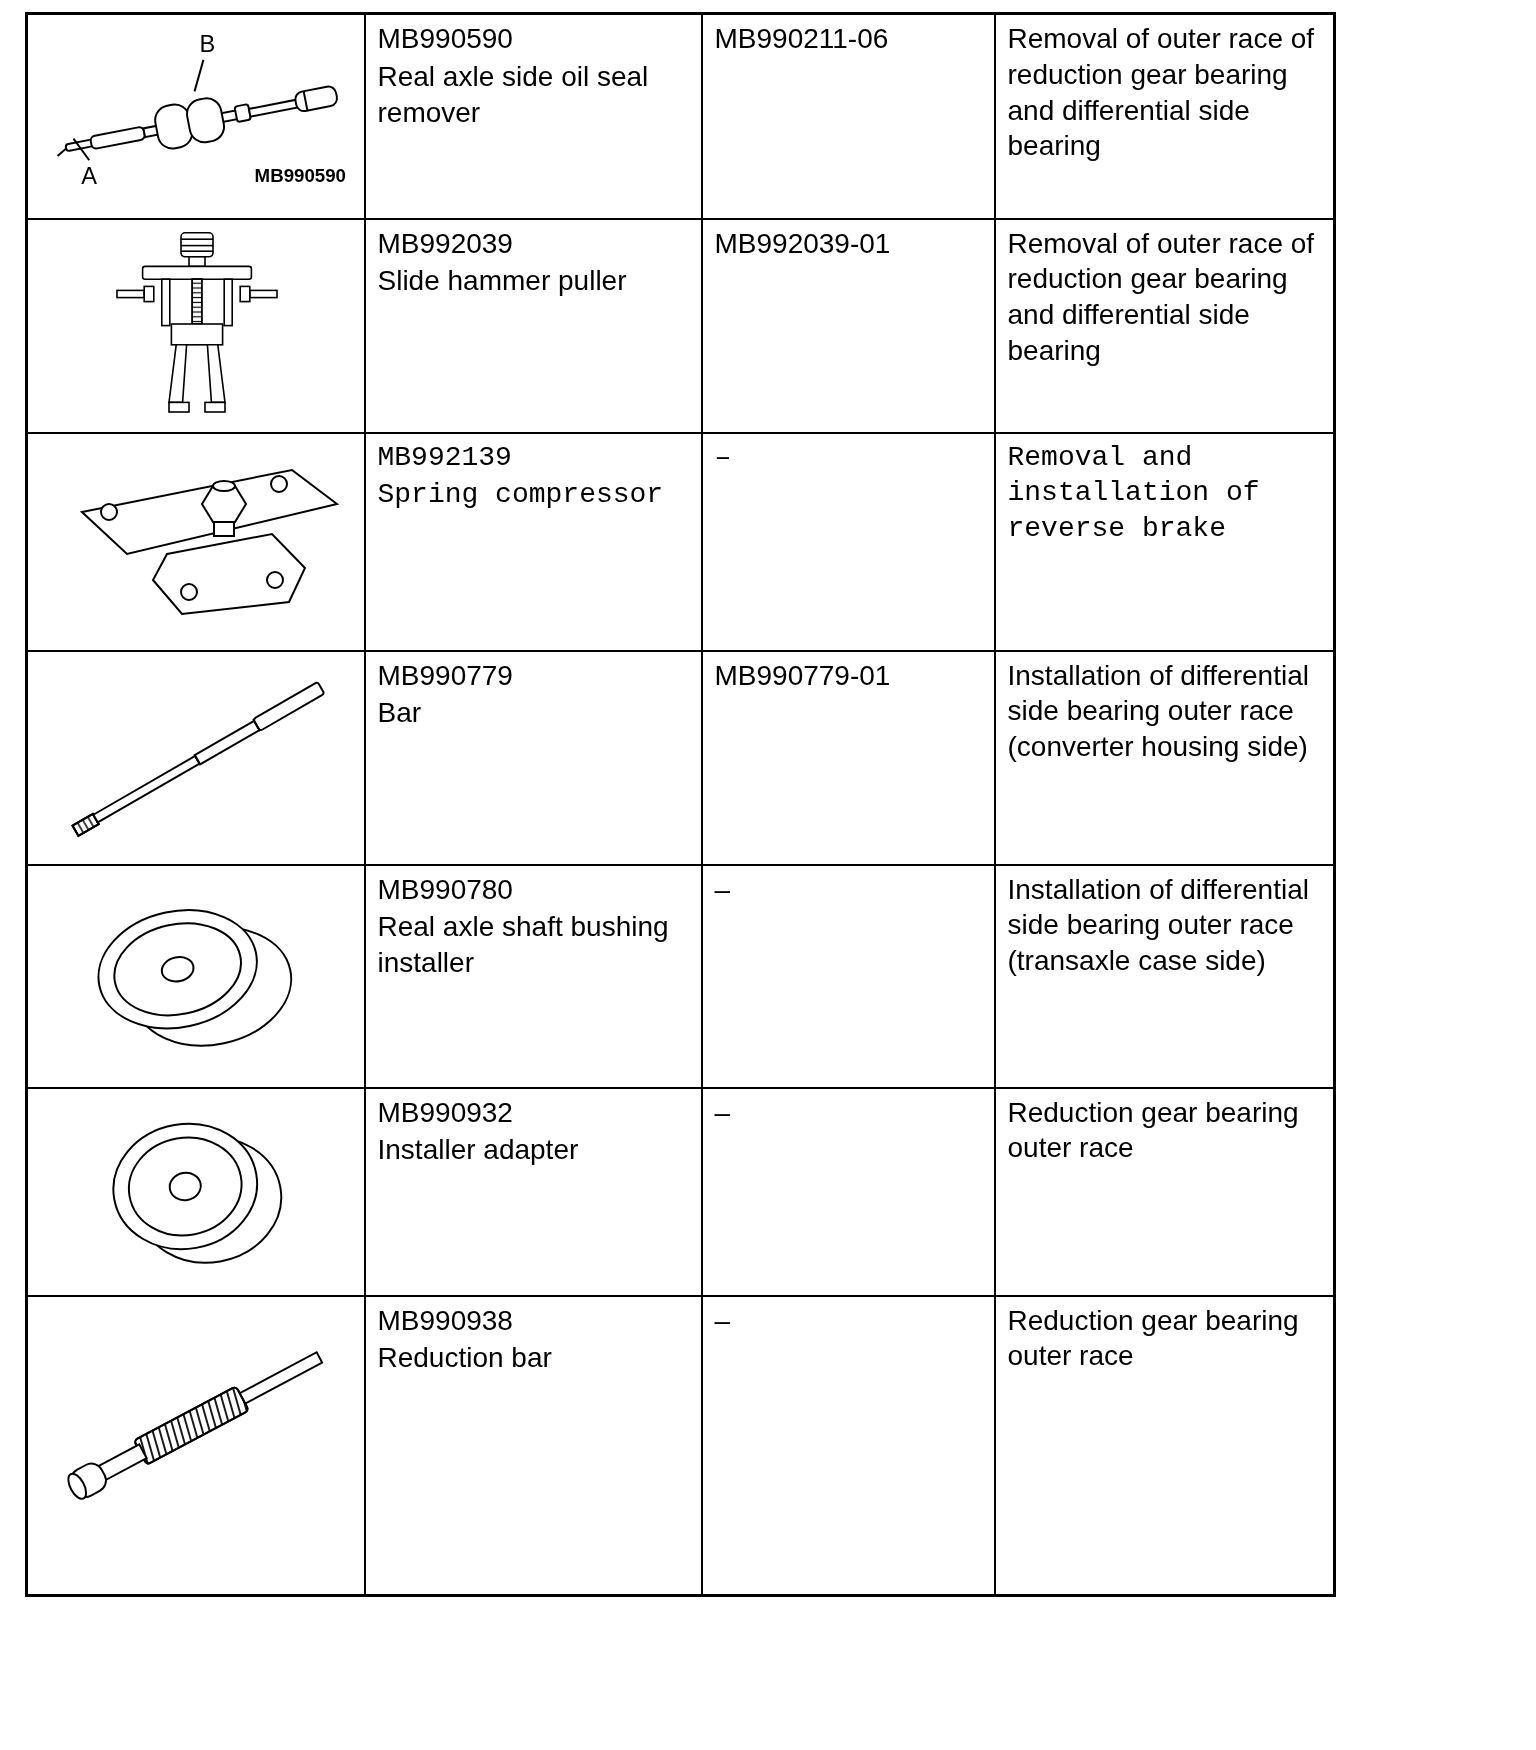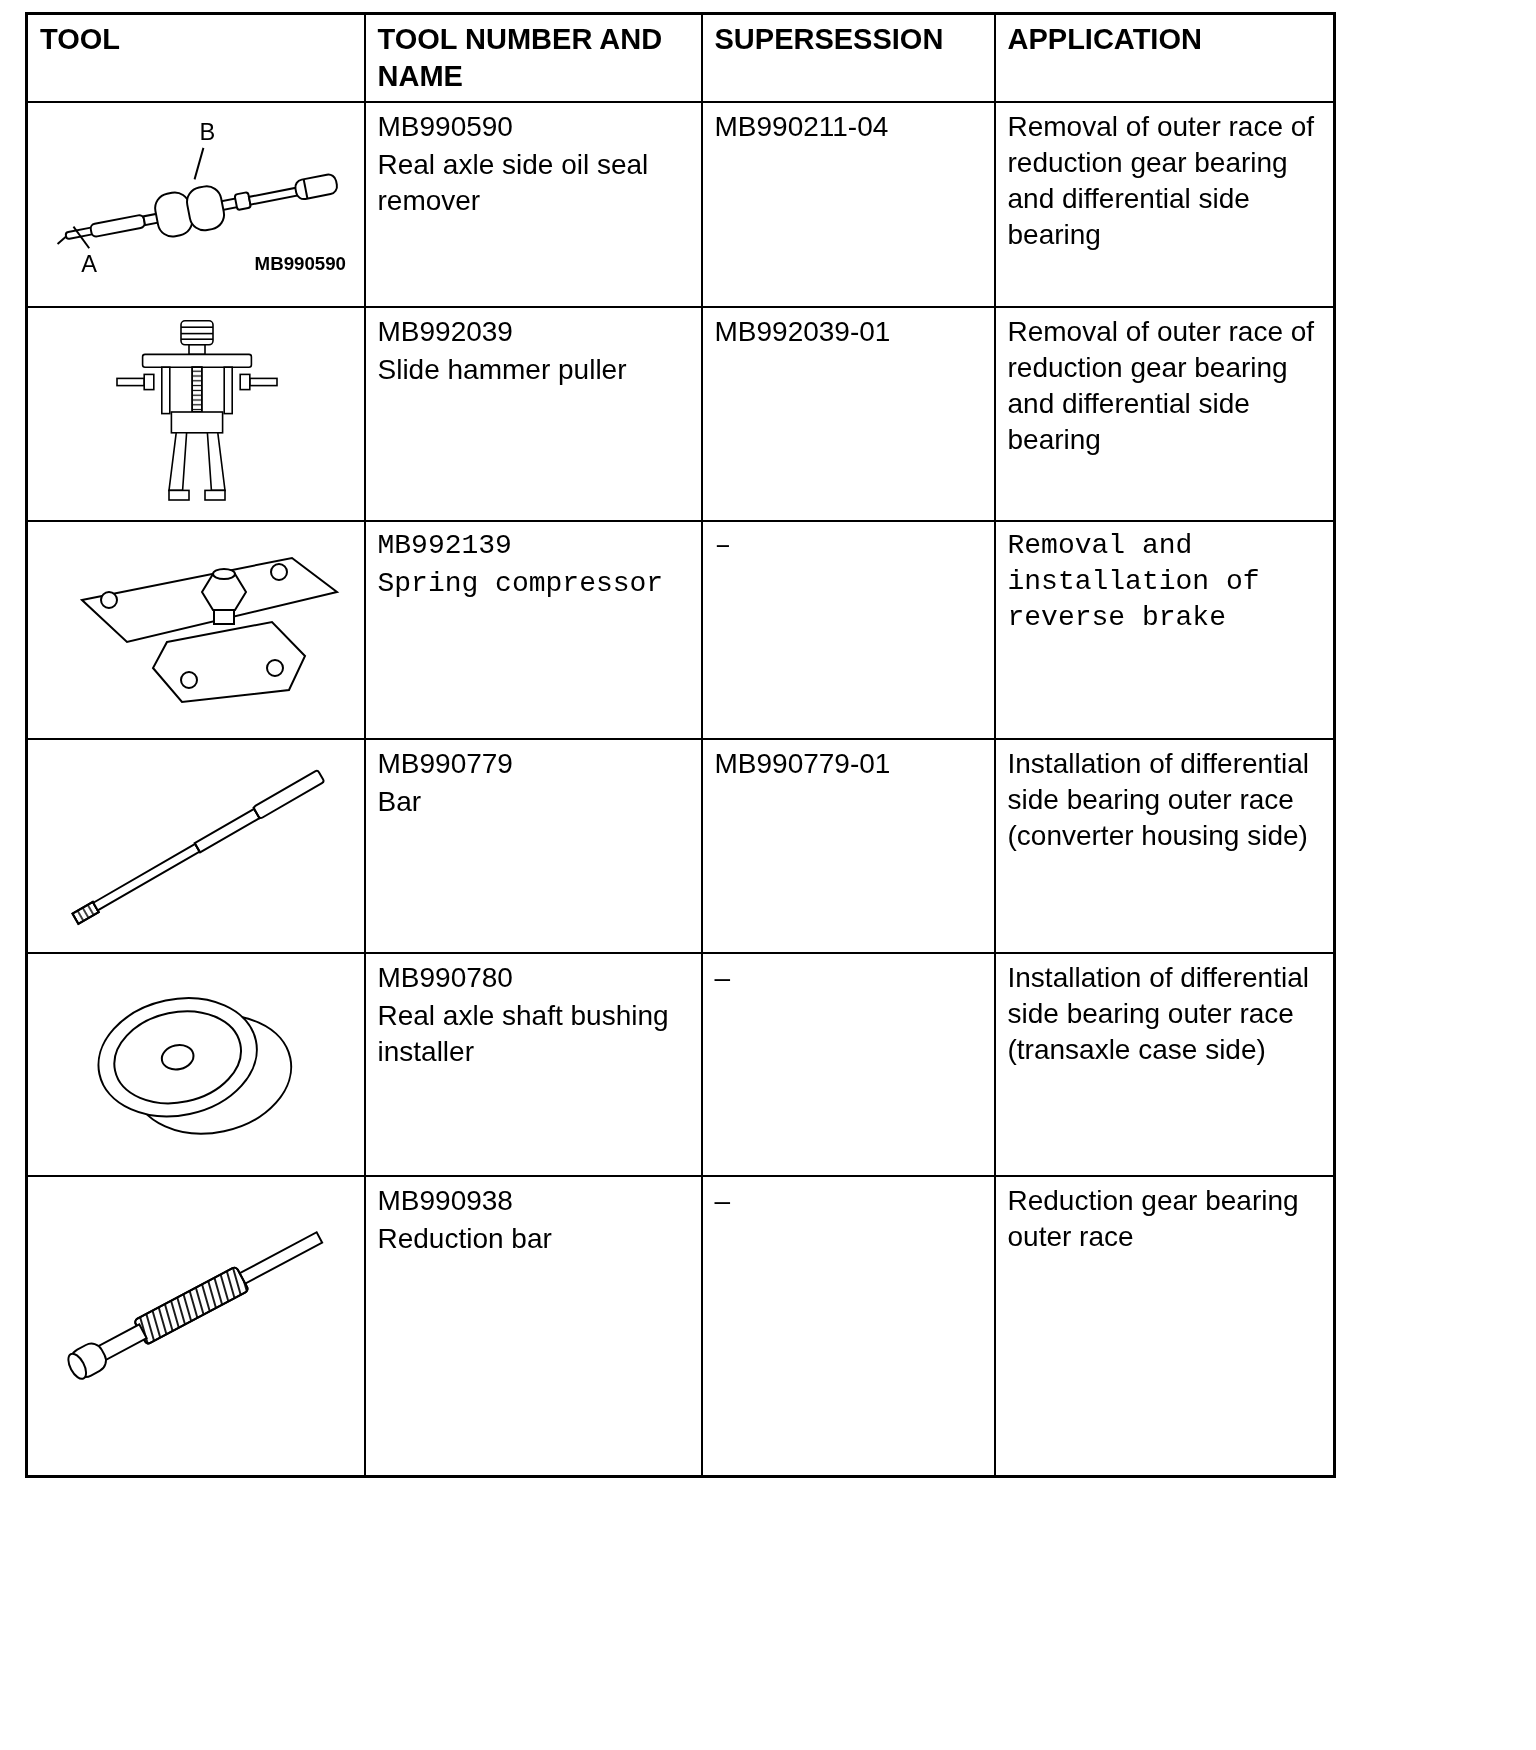--- a/index.html
+++ b/index.html
@@ -61,26 +61,20 @@
 
 <table class="tools">
   <colgroup>
     <col style="width:338px">
     <col style="width:337px">
     <col style="width:293px">
     <col style="width:340px">
   </colgroup>
 
   <tbody>
-      <tr class="hdr">
-    <th>TOOL</th>
-    <th>TOOL NUMBER AND NAME</th>
-    <th>SUPERSESSION</th>
-    <th>APPLICATION</th>
-  </tr>
 
   <tr class="row-1">
     <td class="tool-cell">
       <svg width="315" height="185" viewBox="0 0 320 185">
         <g transform="rotate(-11 160 100)" fill="#fff" stroke="#000" stroke-width="2">
           <polyline points="14,106 26,99" fill="none"></polyline>
           <rect x="24" y="96" width="28" height="7" rx="3"></rect>
           <rect x="50" y="93" width="55" height="13" rx="5"></rect>
           <rect x="105" y="95" width="100" height="9"></rect>
           <rect x="118" y="77" width="35" height="44" rx="15"></rect>
@@ -94,21 +88,21 @@
         <text x="162" y="28">B</text>
         <line x1="50" y1="138" x2="34" y2="116" stroke="#000" stroke-width="2"></line>
         <text x="42" y="162">A</text>
         <text x="218" y="160" class="cap">MB990590</text>
       </svg>
     </td>
     <td>
       <div class="num">MB990590</div>
       <div>Real axle side oil seal remover</div>
     </td>
-    <td>MB990211-04</td>
+    <td>MB990211-06</td>
     <td>Removal of outer race of reduction gear bearing and differential side bearing</td>
   </tr>
 
   <tr class="row-2">
     <td class="tool-cell">
       <svg width="212" height="196" viewBox="0 0 212 245">
         <defs>
           <pattern id="thrV" width="12" height="6" patternUnits="userSpaceOnUse">
             <line x1="0" y1="3" x2="12" y2="3" stroke="#000" stroke-width="1.5"></line>
           </pattern>
@@ -207,20 +201,38 @@
       </svg>
     </td>
     <td>
       <div class="num">MB990780</div>
       <div>Real axle shaft bushing installer</div>
     </td>
     <td>–</td>
     <td>Installation of differential side bearing outer race (transaxle case side)</td>
   </tr>
 
+  <tr class="row-6">
+    <td class="tool-cell">
+      <svg width="225" height="190" viewBox="0 0 225 195">
+        <g transform="rotate(-10 112 97)" stroke="#000" stroke-width="2" fill="#fff">
+          <ellipse cx="124" cy="108" rx="74" ry="64"></ellipse>
+          <ellipse cx="102" cy="90" rx="74" ry="64"></ellipse>
+          <ellipse cx="102" cy="90" rx="58" ry="50" fill="none"></ellipse>
+          <ellipse cx="102" cy="90" rx="16" ry="14"></ellipse>
+        </g>
+      </svg>
+    </td>
+    <td>
+      <div class="num">MB990932</div>
+      <div>Installer adapter</div>
+    </td>
+    <td>–</td>
+    <td>Reduction gear bearing outer race</td>
+  </tr>
 
   <tr class="row-7">
     <td class="tool-cell">
       <svg width="315" height="240" viewBox="0 0 320 245">
         <defs>
           <pattern id="thr7" width="7" height="30" patternUnits="userSpaceOnUse" patternTransform="rotate(12)">
             <line x1="3" y1="0" x2="3" y2="30" stroke="#000" stroke-width="1.8"></line>
           </pattern>
         </defs>
         <g transform="rotate(-28 160 122)" fill="#fff" stroke="#000" stroke-width="2">

